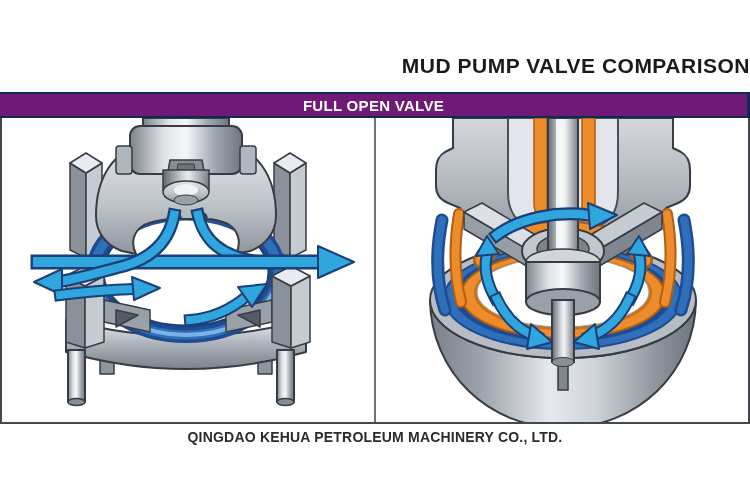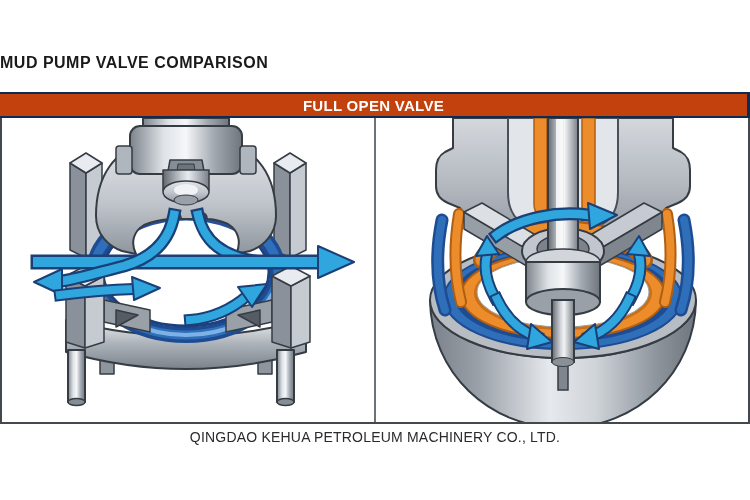--- a/index.html
+++ b/index.html
@@ -1,44 +1,44 @@
 <!DOCTYPE html>
 <html><head>
 <meta charset="utf-8">
 <style>
   html,body{margin:0;padding:0;background:#ffffff;}
   .canvas{
     position:relative;width:750px;height:500px;background:#ffffff;
     font-family:"Liberation Sans",sans-serif;overflow:hidden;
   }
   .title{
-    position:absolute;top:54px;left:0;width:750px;text-align:left;
-    font-size:16px;font-weight:bold;color:#1a1a1a;letter-spacing:.5px;
+    position:absolute;top:54px;left:0;width:750px;text-align:right;
+    font-size:21px;font-weight:bold;color:#1a1a1a;letter-spacing:.5px;
   }
   .header-bar{
     position:absolute;top:92px;left:0;width:750px;height:26px;box-sizing:border-box;
-    background:#c2410c;border-top:2px solid #0d2b55;border-bottom:2px solid #0d2b55;
+    background:#701a75;border-top:2px solid #0d2b55;border-bottom:2px solid #0d2b55;
     display:flex;align-items:stretch;
   }
   .header-cell{
     flex:1;display:flex;align-items:center;justify-content:center;
     color:#ffffff;font-size:15px;font-weight:bold;letter-spacing:.3px;white-space:nowrap;
   }
   .bar-divider{width:3px;background:#0d2b55;}
   .panels{
     position:absolute;top:118px;left:0;width:750px;height:306px;box-sizing:border-box;
     display:flex;border-left:2px solid #43484f;border-right:2px solid #43484f;
     border-bottom:2px solid #43484f;background:#ffffff;
   }
   .panel{flex:1;position:relative;}
   .panel svg{display:block;width:100%;height:100%;}
   .panel-divider{width:2px;background:#6d7278;}
   .footer{
     position:absolute;top:429px;left:0;width:750px;text-align:center;
-    font-size:14px;color:#2b2b2b;letter-spacing:.2px;
+    font-size:14px;color:#2b2b2b;letter-spacing:.2px;font-weight:bold;
   }
 </style>
 </head>
 <body>
 
 <div class="canvas">
 
   <div class="title">MUD PUMP VALVE COMPARISON</div>
 
   <div class="header-bar">

